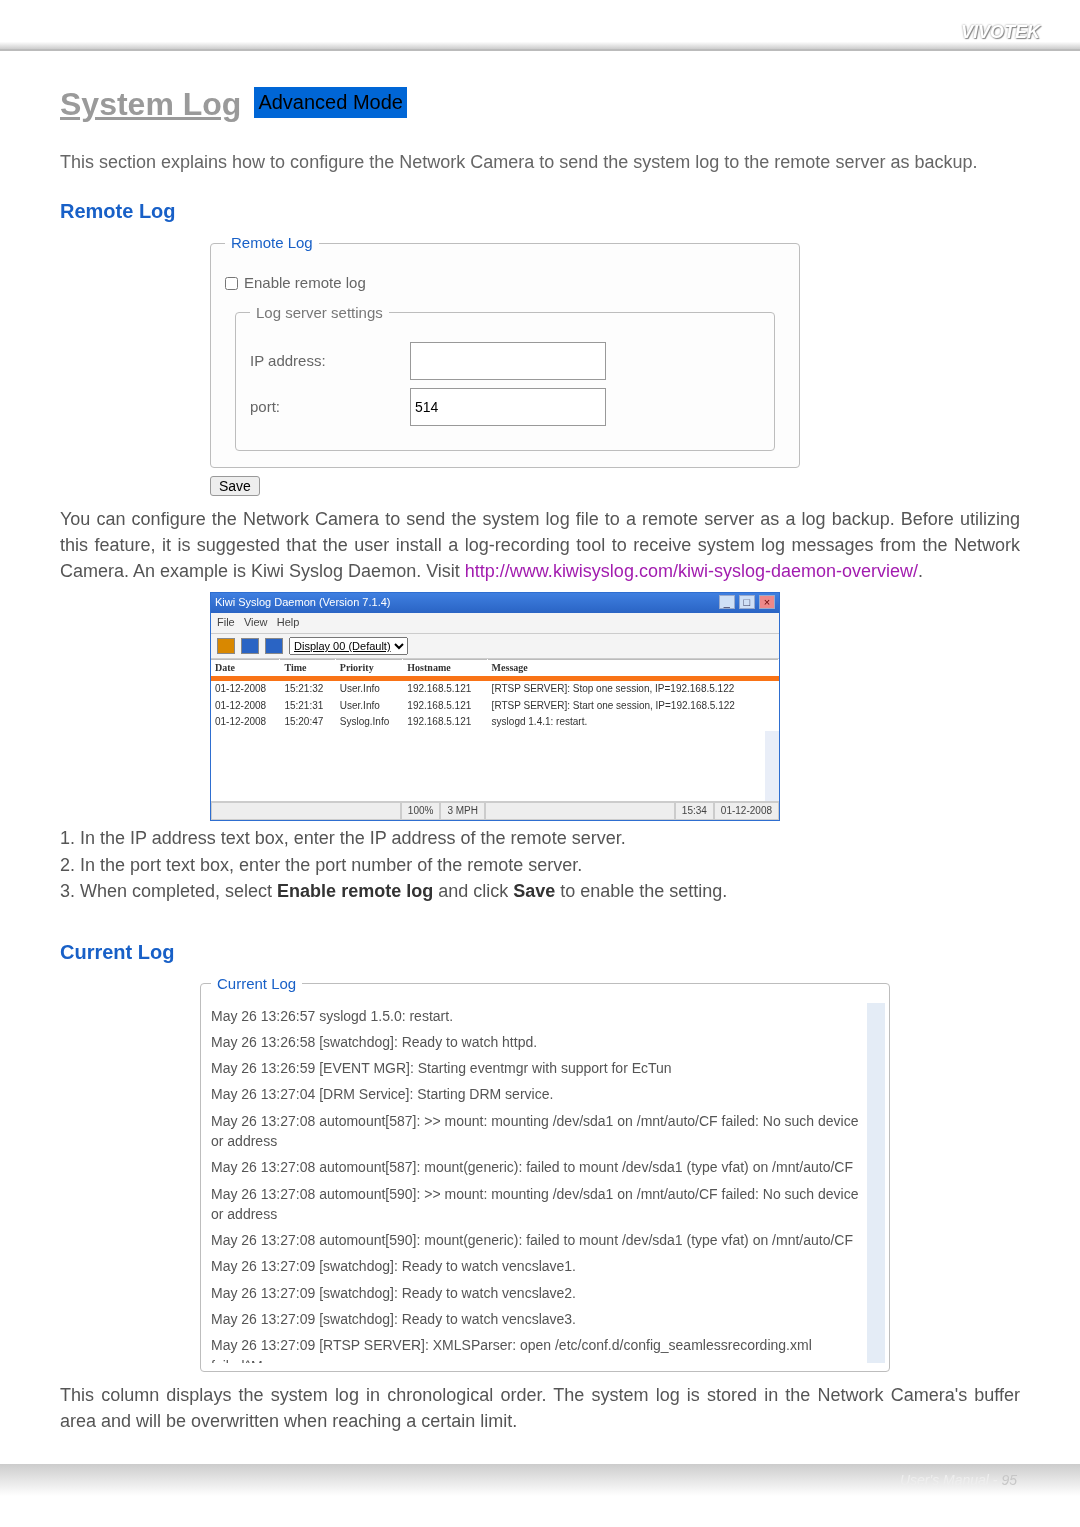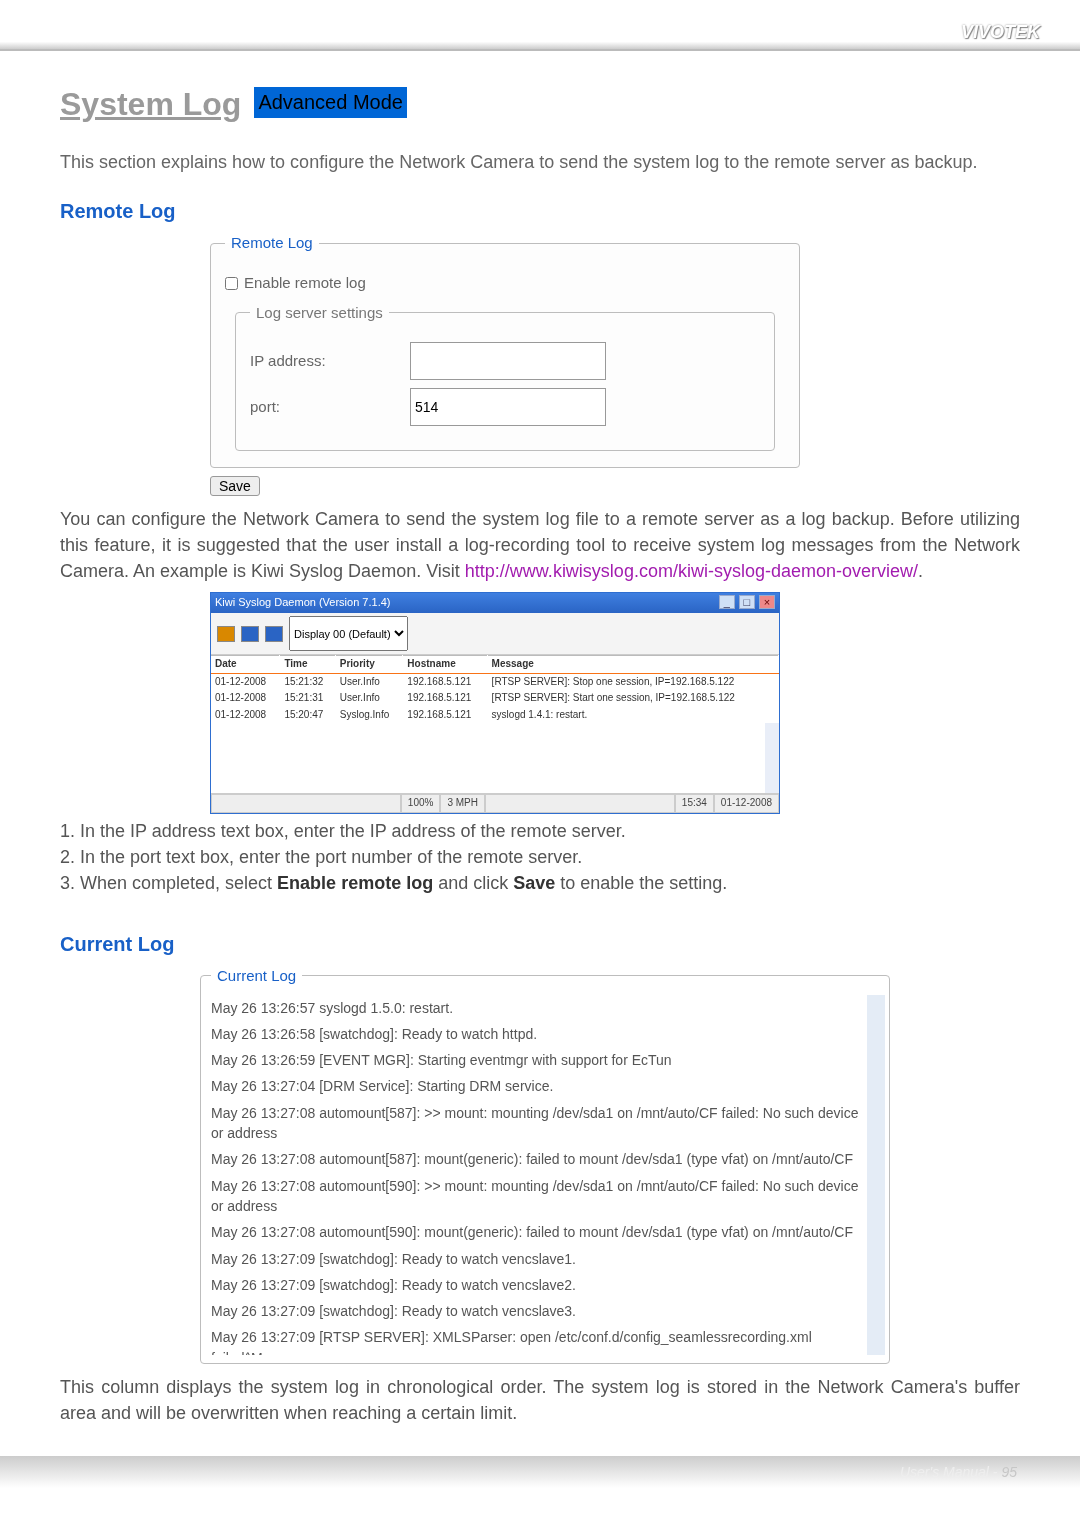--- a/index.html
+++ b/index.html
@@ -86,30 +86,30 @@
     color:#fff; display:flex; justify-content:space-between; padding:2px 4px;
   }
   .kiwi-title .winbtns span{
     display:inline-block; width:16px; height:14px; border:1px solid #9ac; background:#cfe0f6;
     margin-left:1px; text-align:center; line-height:12px; color:#335;
   }
   .kiwi-menu { background:#f4f4f4; color:#444; padding:2px 6px; border-bottom:1px solid #ccc;}
   .kiwi-tool { background:#f4f4f4; padding:3px 6px; display:flex; align-items:center; gap:6px; border-bottom:1px solid #ccc;}
   .kiwi-tool .ticon { width:18px; height:16px; background:#2a64c4; border:1px solid #888;}
   .kiwi-tool .ticon.or { background:#d98800;}
-  .kiwi-tool select { font-size:11px; height:35px;}
+  .kiwi-tool select { font-size:11px; height:18px;text-decoration:underline;}
   .kiwi-grid {
     width:100%; border-collapse:collapse; background:#fff; color:#333;
     border-top:1px solid #bbb;
   }
   .kiwi-grid th, .kiwi-grid td {
     font-size:10px; padding:1px 4px; text-align:left; border-right:1px solid transparent;
     white-space:nowrap;
   }
-  .kiwi-grid th { font-weight:bold; border-bottom:1px solid #f97316;}
+  .kiwi-grid th { font-weight:bold; border-bottom:5px solid #f97316;font-family:Liberation Serif, serif;}
   .kiwi-pad { height:70px; background:#fff; border-right:14px solid #e9eef8; position:relative;}
   .kiwi-status { display:flex; background:#eee; border-top:1px solid #ccc; }
   .kiwi-status span { border:1px solid #ccc; padding:1px 6px; font-size:10px; color:#444;}
   .kiwi-status .fill { flex:1; }
 
   fieldset.current-log { width:690px; margin-left:140px; background:#fff; padding:8px 4px 8px 10px;}
   .log-area {
     height:360px; overflow:hidden; position:relative; font-size:14px; color:#555;
     border-right:18px solid #e4ecf6;
   }
@@ -174,20 +174,25 @@
 
   
   <div class="kiwi-window">
     <div class="kiwi-title">
       <span>Kiwi Syslog Daemon (Version 7.1.4)</span>
       <span class="winbtns">
         <span>_</span>
         <span>□</span>
         <span style="background:#e88;color:#600">×</span>
       </span>
+    </div>
+    <div class="kiwi-menu">
+      <span>File</span>&nbsp;&nbsp;
+      <span>View</span>&nbsp;&nbsp;
+      <span>Help</span>
     </div>
     <div class="kiwi-tool">
       <span class="ticon or"></span>
       <span class="ticon"></span>
       <span class="ticon"></span>
       <select>
         <option>Display 00 (Default)</option>
       </select>
     </div>
     <table class="kiwi-grid">

